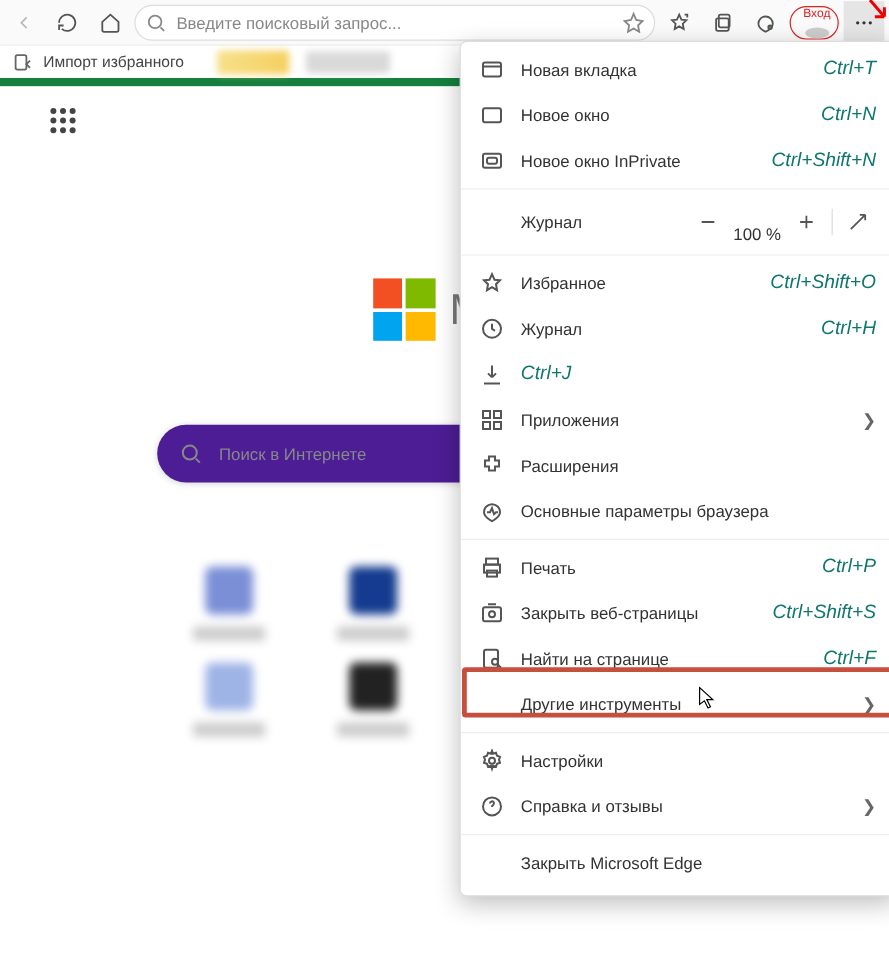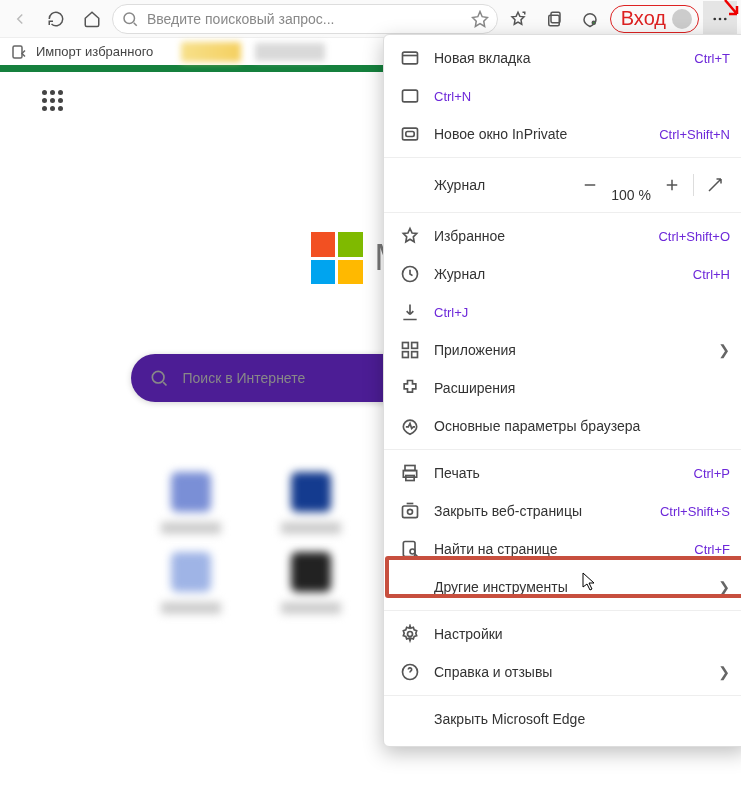--- a/index.html
+++ b/index.html
@@ -50,22 +50,23 @@
   .addr .star { position: absolute; right: 8px; color:#888; }
 
   .login {
     height: 28px;
     border: 1px solid #d22;
     border-radius: 14px;
     display: flex;
     align-items: center;
     padding: 0 6px 0 10px;
     color: #d22;
-    font-size: 20px;
+    font-size: 10px;
     gap: 6px;
+    flex-direction: column;
   }
   .login .avatar {
     width: 20px; height: 20px; border-radius: 50%;
     background: #ccc;
   }
   .more-btn {
     width: 34px; height: 36px;
     background: #e5e5e5;
     display:flex; align-items:center; justify-content:center;
   }
@@ -169,21 +170,21 @@
     height:38px;
     display:flex; align-items:center;
     padding:0 16px;
     font-size:14px;
     color:#333;
     gap:14px;
     position:relative;
   }
   .mi .ic { width:20px; height:20px; color:#555; flex-shrink:0; }
   .mi .lbl { flex:1; }
-  .mi .cut { color:#6d28d9; font-size:13px; }
+  .mi .cut { color:#0f766e; font-size:16px;font-style:italic; }
   .mi .chev { color:#666; }
   .mi.noicon { padding-left:50px; }
   .sep { height:1px; background:#eee; margin:4px 0; }
 
   .zoom-row {
     height:46px;
     display:flex; align-items:center;
     padding:0 16px;
   }
   .zoom-row .zlbl { flex:1; padding-left:34px; color:#333; }
@@ -360,20 +361,21 @@
         <rect x="3" y="5" width="18" height="14" rx="2"></rect>
         <path d="M3 9h18"></path>
       </svg>
     <span class="lbl">Новая вкладка</span>
     <span class="cut">Ctrl+T</span>
   </div>
   <div class="mi">
     <svg class="ic" viewBox="0 0 24 24" fill="none" stroke="currentColor" stroke-width="2">
         <rect x="3" y="5" width="18" height="14" rx="2"></rect>
       </svg>
+    <span class="lbl">Новое окно</span>
     <span class="cut">Ctrl+N</span>
   </div>
   <div class="mi">
     <svg class="ic" viewBox="0 0 24 24" fill="none" stroke="currentColor" stroke-width="2">
         <rect x="3" y="5" width="18" height="14" rx="2"></rect>
         <rect x="7" y="9" width="10" height="6" rx="2"></rect>
       </svg>
     <span class="lbl">Новое окно InPrivate</span>
     <span class="cut">Ctrl+Shift+N</span>
   </div>

